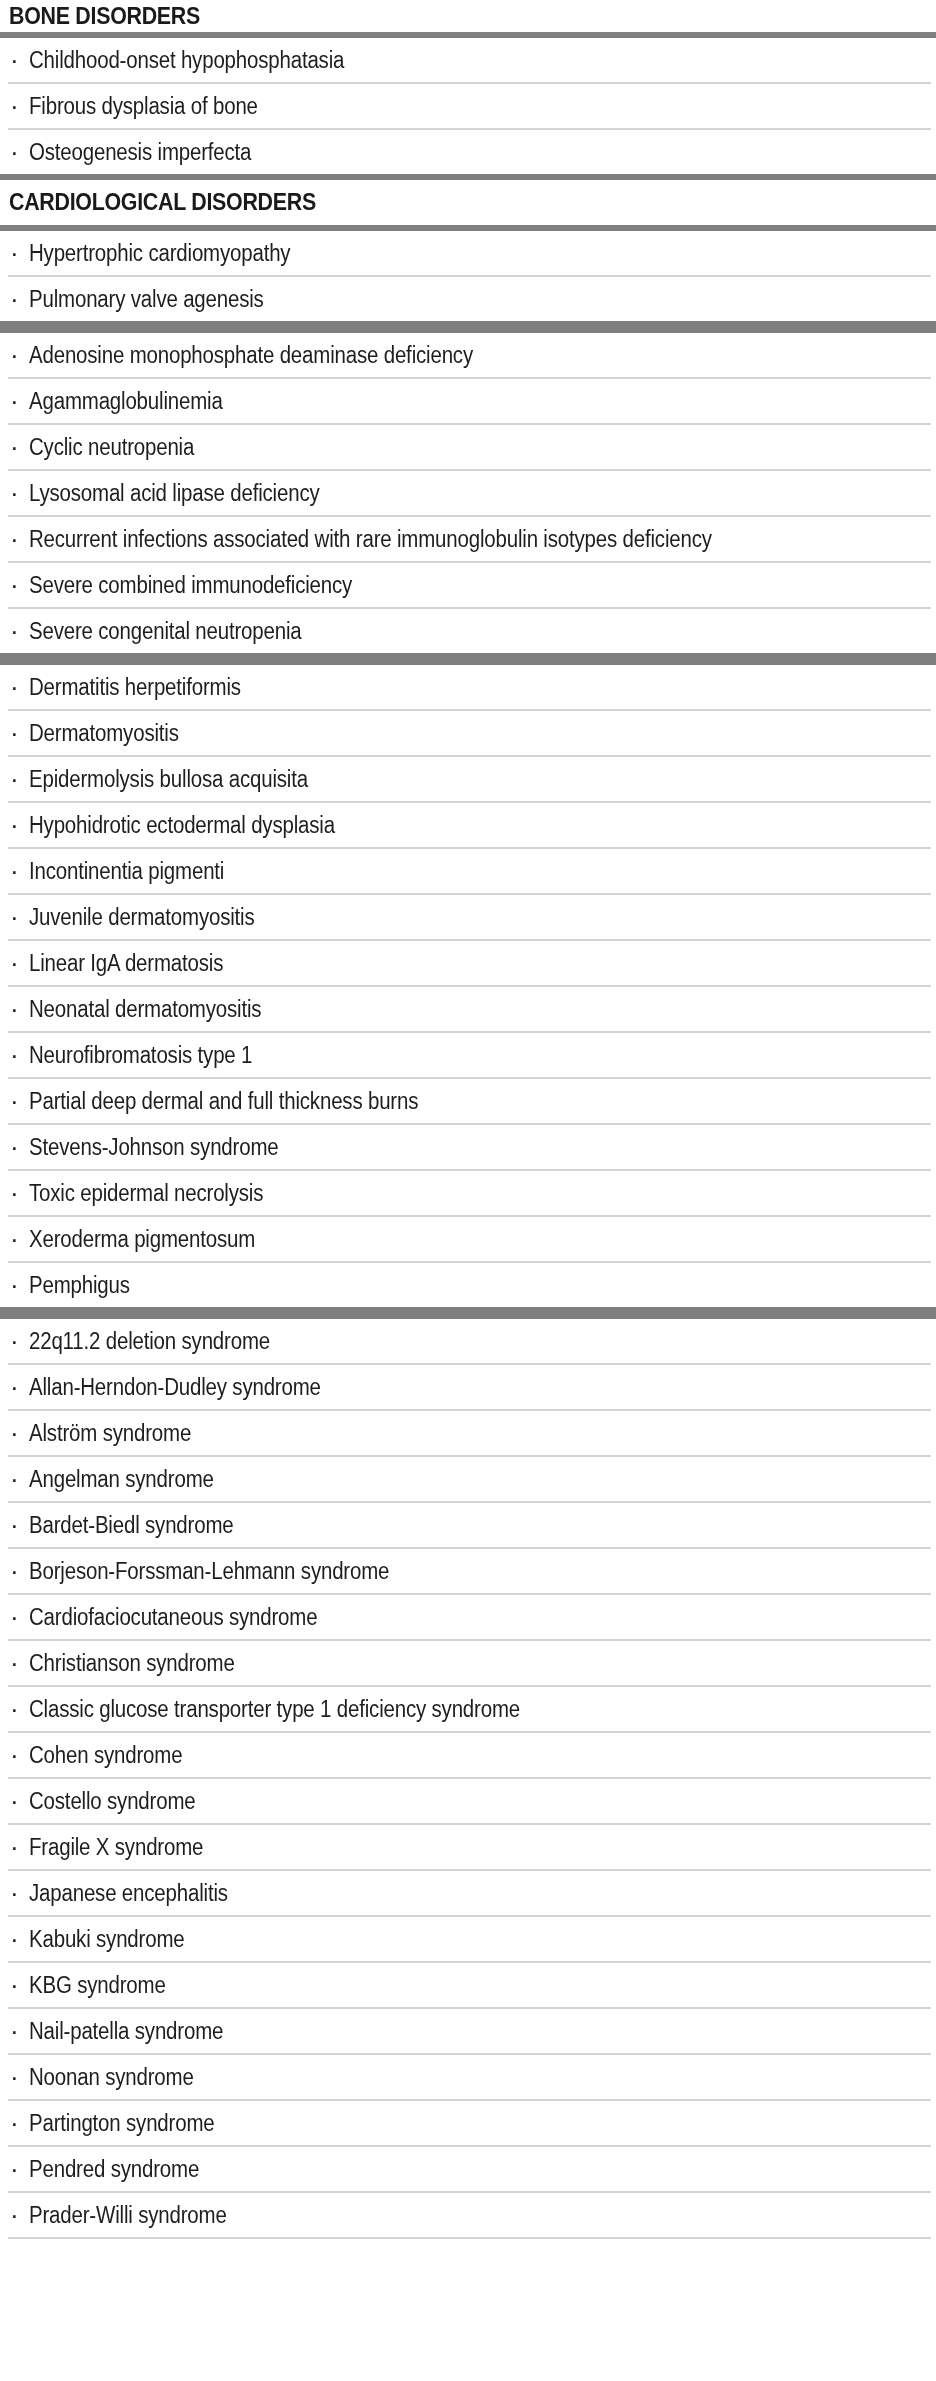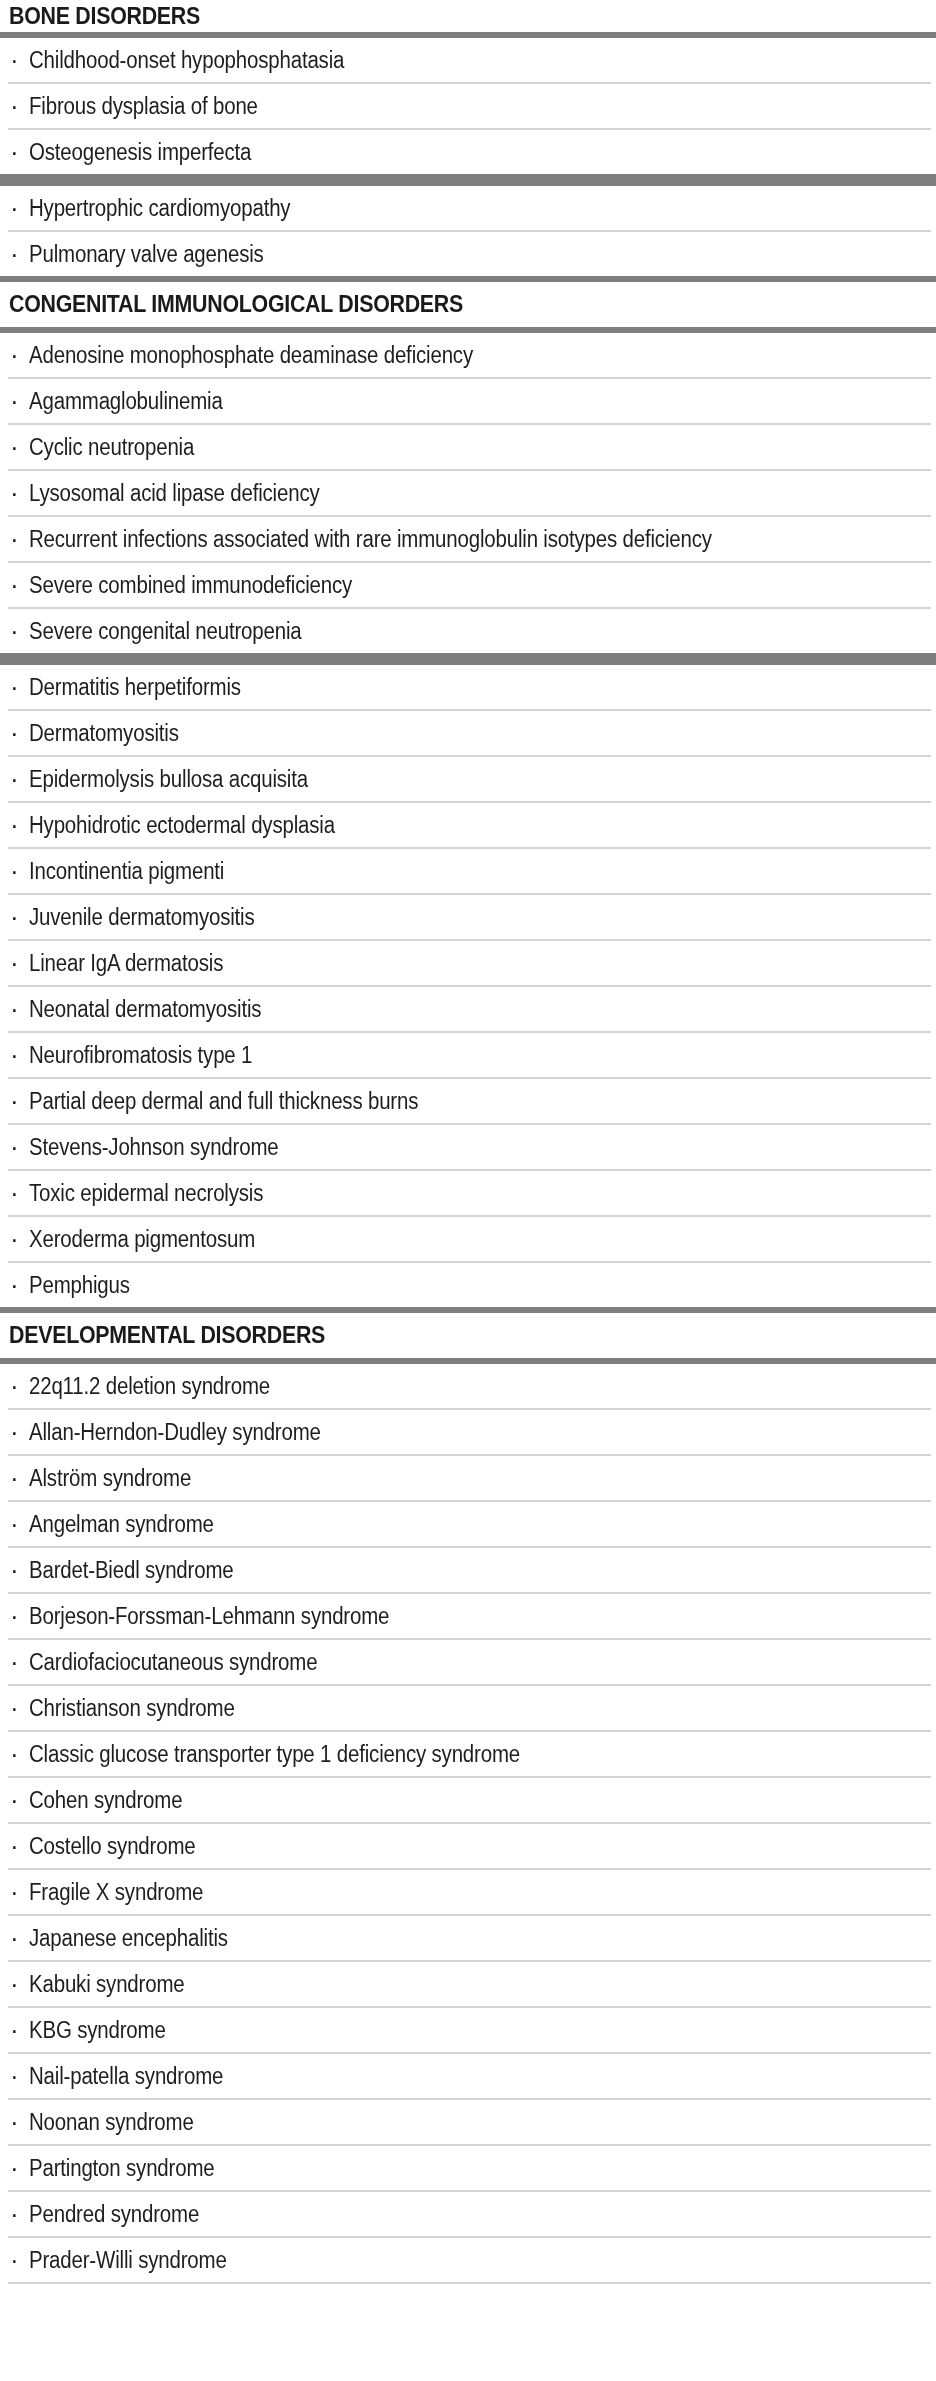--- a/index.html
+++ b/index.html
@@ -89,203 +89,200 @@
 
   <div class="item">
     <span class="bullet">·</span>
     <span class="item-label">Osteogenesis imperfecta</span>
   </div>
 </div>
     <div class="thick-bar end-bar"></div>
   </section>
 
   <section class="section">
-    <div class="thick-bar"></div>
-    <div class="items">
-  <div class="item">
-    <span class="bullet">·</span>
-    <span class="item-label">Hypertrophic cardiomyopathy</span>
-  </div>
-
-  <div class="thin-sep"></div>
-
-  <div class="item">
-    <span class="bullet">·</span>
-    <span class="item-label">Pulmonary valve agenesis</span>
-  </div>
-</div>
-    <div class="thick-bar end-bar"></div>
-  </section>
-
-  <section class="section">
     <div class="section-header">
-      <span class="header-label">CONGENITAL IMMUNOLOGICAL DISORDERS</span>
+      <span class="header-label">CARDIOLOGICAL DISORDERS</span>
     </div>
     <div class="thick-bar"></div>
     <div class="items">
   <div class="item">
     <span class="bullet">·</span>
-    <span class="item-label">Adenosine monophosphate deaminase deficiency</span>
-  </div>
-
-  <div class="thin-sep"></div>
-
-  <div class="item">
-    <span class="bullet">·</span>
-    <span class="item-label">Agammaglobulinemia</span>
-  </div>
-
-  <div class="thin-sep"></div>
-
-  <div class="item">
-    <span class="bullet">·</span>
-    <span class="item-label">Cyclic neutropenia</span>
-  </div>
-
-  <div class="thin-sep"></div>
-
-  <div class="item">
-    <span class="bullet">·</span>
-    <span class="item-label">Lysosomal acid lipase deficiency</span>
-  </div>
-
-  <div class="thin-sep"></div>
-
-  <div class="item">
-    <span class="bullet">·</span>
-    <span class="item-label">Recurrent infections associated with rare immunoglobulin isotypes deficiency</span>
-  </div>
-
-  <div class="thin-sep"></div>
-
-  <div class="item">
-    <span class="bullet">·</span>
-    <span class="item-label">Severe combined immunodeficiency</span>
-  </div>
-
-  <div class="thin-sep"></div>
-
-  <div class="item">
-    <span class="bullet">·</span>
-    <span class="item-label">Severe congenital neutropenia</span>
+    <span class="item-label">Hypertrophic cardiomyopathy</span>
+  </div>
+
+  <div class="thin-sep"></div>
+
+  <div class="item">
+    <span class="bullet">·</span>
+    <span class="item-label">Pulmonary valve agenesis</span>
   </div>
 </div>
     <div class="thick-bar end-bar"></div>
   </section>
 
   <section class="section">
     <div class="thick-bar"></div>
     <div class="items">
   <div class="item">
     <span class="bullet">·</span>
-    <span class="item-label">Dermatitis herpetiformis</span>
-  </div>
-
-  <div class="thin-sep"></div>
-
-  <div class="item">
-    <span class="bullet">·</span>
-    <span class="item-label">Dermatomyositis</span>
-  </div>
-
-  <div class="thin-sep"></div>
-
-  <div class="item">
-    <span class="bullet">·</span>
-    <span class="item-label">Epidermolysis bullosa acquisita</span>
-  </div>
-
-  <div class="thin-sep"></div>
-
-  <div class="item">
-    <span class="bullet">·</span>
-    <span class="item-label">Hypohidrotic ectodermal dysplasia</span>
-  </div>
-
-  <div class="thin-sep"></div>
-
-  <div class="item">
-    <span class="bullet">·</span>
-    <span class="item-label">Incontinentia pigmenti</span>
-  </div>
-
-  <div class="thin-sep"></div>
-
-  <div class="item">
-    <span class="bullet">·</span>
-    <span class="item-label">Juvenile dermatomyositis</span>
-  </div>
-
-  <div class="thin-sep"></div>
-
-  <div class="item">
-    <span class="bullet">·</span>
-    <span class="item-label">Linear IgA dermatosis</span>
-  </div>
-
-  <div class="thin-sep"></div>
-
-  <div class="item">
-    <span class="bullet">·</span>
-    <span class="item-label">Neonatal dermatomyositis</span>
-  </div>
-
-  <div class="thin-sep"></div>
-
-  <div class="item">
-    <span class="bullet">·</span>
-    <span class="item-label">Neurofibromatosis type 1</span>
-  </div>
-
-  <div class="thin-sep"></div>
-
-  <div class="item">
-    <span class="bullet">·</span>
-    <span class="item-label">Partial deep dermal and full thickness burns</span>
-  </div>
-
-  <div class="thin-sep"></div>
-
-  <div class="item">
-    <span class="bullet">·</span>
-    <span class="item-label">Stevens-Johnson syndrome</span>
-  </div>
-
-  <div class="thin-sep"></div>
-
-  <div class="item">
-    <span class="bullet">·</span>
-    <span class="item-label">Toxic epidermal necrolysis</span>
-  </div>
-
-  <div class="thin-sep"></div>
-
-  <div class="item">
-    <span class="bullet">·</span>
-    <span class="item-label">Xeroderma pigmentosum</span>
-  </div>
-
-  <div class="thin-sep"></div>
-
-  <div class="item">
-    <span class="bullet">·</span>
-    <span class="item-label">Pemphigus</span>
+    <span class="item-label">Adenosine monophosphate deaminase deficiency</span>
+  </div>
+
+  <div class="thin-sep"></div>
+
+  <div class="item">
+    <span class="bullet">·</span>
+    <span class="item-label">Agammaglobulinemia</span>
+  </div>
+
+  <div class="thin-sep"></div>
+
+  <div class="item">
+    <span class="bullet">·</span>
+    <span class="item-label">Cyclic neutropenia</span>
+  </div>
+
+  <div class="thin-sep"></div>
+
+  <div class="item">
+    <span class="bullet">·</span>
+    <span class="item-label">Lysosomal acid lipase deficiency</span>
+  </div>
+
+  <div class="thin-sep"></div>
+
+  <div class="item">
+    <span class="bullet">·</span>
+    <span class="item-label">Recurrent infections associated with rare immunoglobulin isotypes deficiency</span>
+  </div>
+
+  <div class="thin-sep"></div>
+
+  <div class="item">
+    <span class="bullet">·</span>
+    <span class="item-label">Severe combined immunodeficiency</span>
+  </div>
+
+  <div class="thin-sep"></div>
+
+  <div class="item">
+    <span class="bullet">·</span>
+    <span class="item-label">Severe congenital neutropenia</span>
   </div>
 </div>
     <div class="thick-bar end-bar"></div>
   </section>
 
   <section class="section">
-    <div class="section-header">
-      <span class="header-label">DEVELOPMENTAL DISORDERS</span>
-    </div>
     <div class="thick-bar"></div>
     <div class="items">
   <div class="item">
     <span class="bullet">·</span>
+    <span class="item-label">Dermatitis herpetiformis</span>
+  </div>
+
+  <div class="thin-sep"></div>
+
+  <div class="item">
+    <span class="bullet">·</span>
+    <span class="item-label">Dermatomyositis</span>
+  </div>
+
+  <div class="thin-sep"></div>
+
+  <div class="item">
+    <span class="bullet">·</span>
+    <span class="item-label">Epidermolysis bullosa acquisita</span>
+  </div>
+
+  <div class="thin-sep"></div>
+
+  <div class="item">
+    <span class="bullet">·</span>
+    <span class="item-label">Hypohidrotic ectodermal dysplasia</span>
+  </div>
+
+  <div class="thin-sep"></div>
+
+  <div class="item">
+    <span class="bullet">·</span>
+    <span class="item-label">Incontinentia pigmenti</span>
+  </div>
+
+  <div class="thin-sep"></div>
+
+  <div class="item">
+    <span class="bullet">·</span>
+    <span class="item-label">Juvenile dermatomyositis</span>
+  </div>
+
+  <div class="thin-sep"></div>
+
+  <div class="item">
+    <span class="bullet">·</span>
+    <span class="item-label">Linear IgA dermatosis</span>
+  </div>
+
+  <div class="thin-sep"></div>
+
+  <div class="item">
+    <span class="bullet">·</span>
+    <span class="item-label">Neonatal dermatomyositis</span>
+  </div>
+
+  <div class="thin-sep"></div>
+
+  <div class="item">
+    <span class="bullet">·</span>
+    <span class="item-label">Neurofibromatosis type 1</span>
+  </div>
+
+  <div class="thin-sep"></div>
+
+  <div class="item">
+    <span class="bullet">·</span>
+    <span class="item-label">Partial deep dermal and full thickness burns</span>
+  </div>
+
+  <div class="thin-sep"></div>
+
+  <div class="item">
+    <span class="bullet">·</span>
+    <span class="item-label">Stevens-Johnson syndrome</span>
+  </div>
+
+  <div class="thin-sep"></div>
+
+  <div class="item">
+    <span class="bullet">·</span>
+    <span class="item-label">Toxic epidermal necrolysis</span>
+  </div>
+
+  <div class="thin-sep"></div>
+
+  <div class="item">
+    <span class="bullet">·</span>
+    <span class="item-label">Xeroderma pigmentosum</span>
+  </div>
+
+  <div class="thin-sep"></div>
+
+  <div class="item">
+    <span class="bullet">·</span>
+    <span class="item-label">Pemphigus</span>
+  </div>
+</div>
+    <div class="thick-bar end-bar"></div>
+  </section>
+
+  <section class="section">
+    <div class="thick-bar"></div>
+    <div class="items">
+  <div class="item">
+    <span class="bullet">·</span>
     <span class="item-label">22q11.2 deletion syndrome</span>
   </div>
 
   <div class="thin-sep"></div>
 
   <div class="item">
     <span class="bullet">·</span>
     <span class="item-label">Allan-Herndon-Dudley syndrome</span>
   </div>
 

